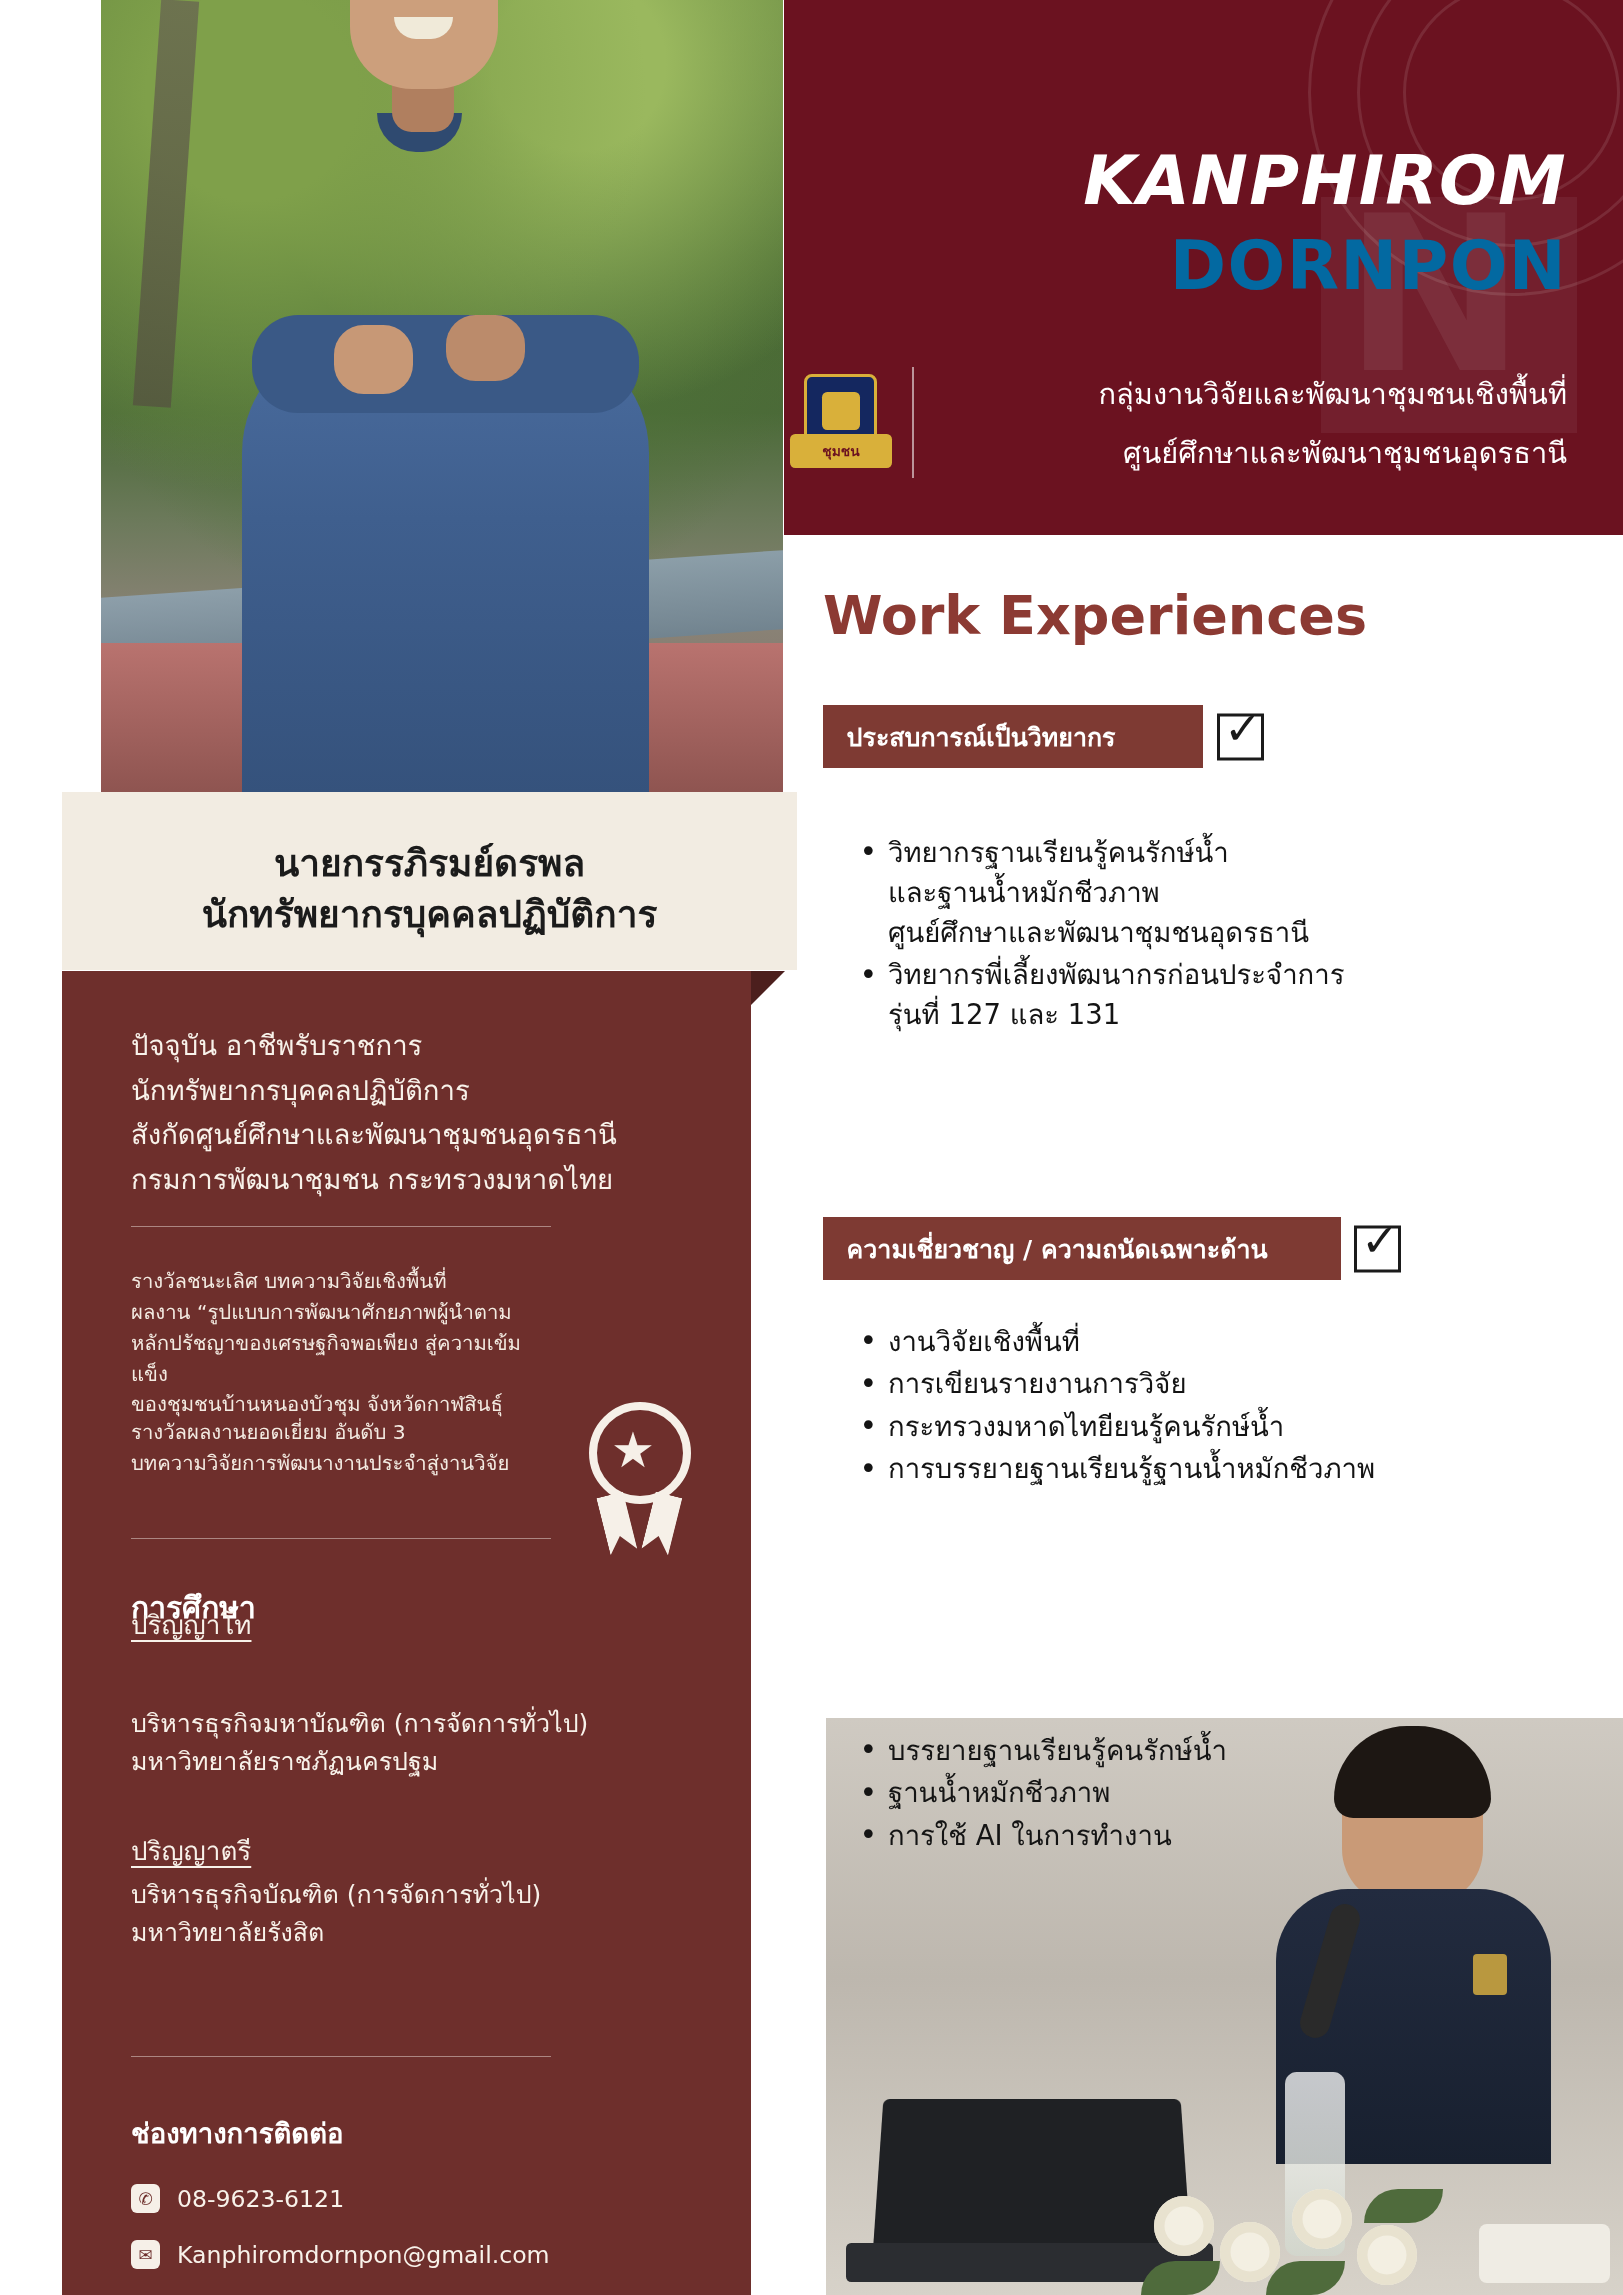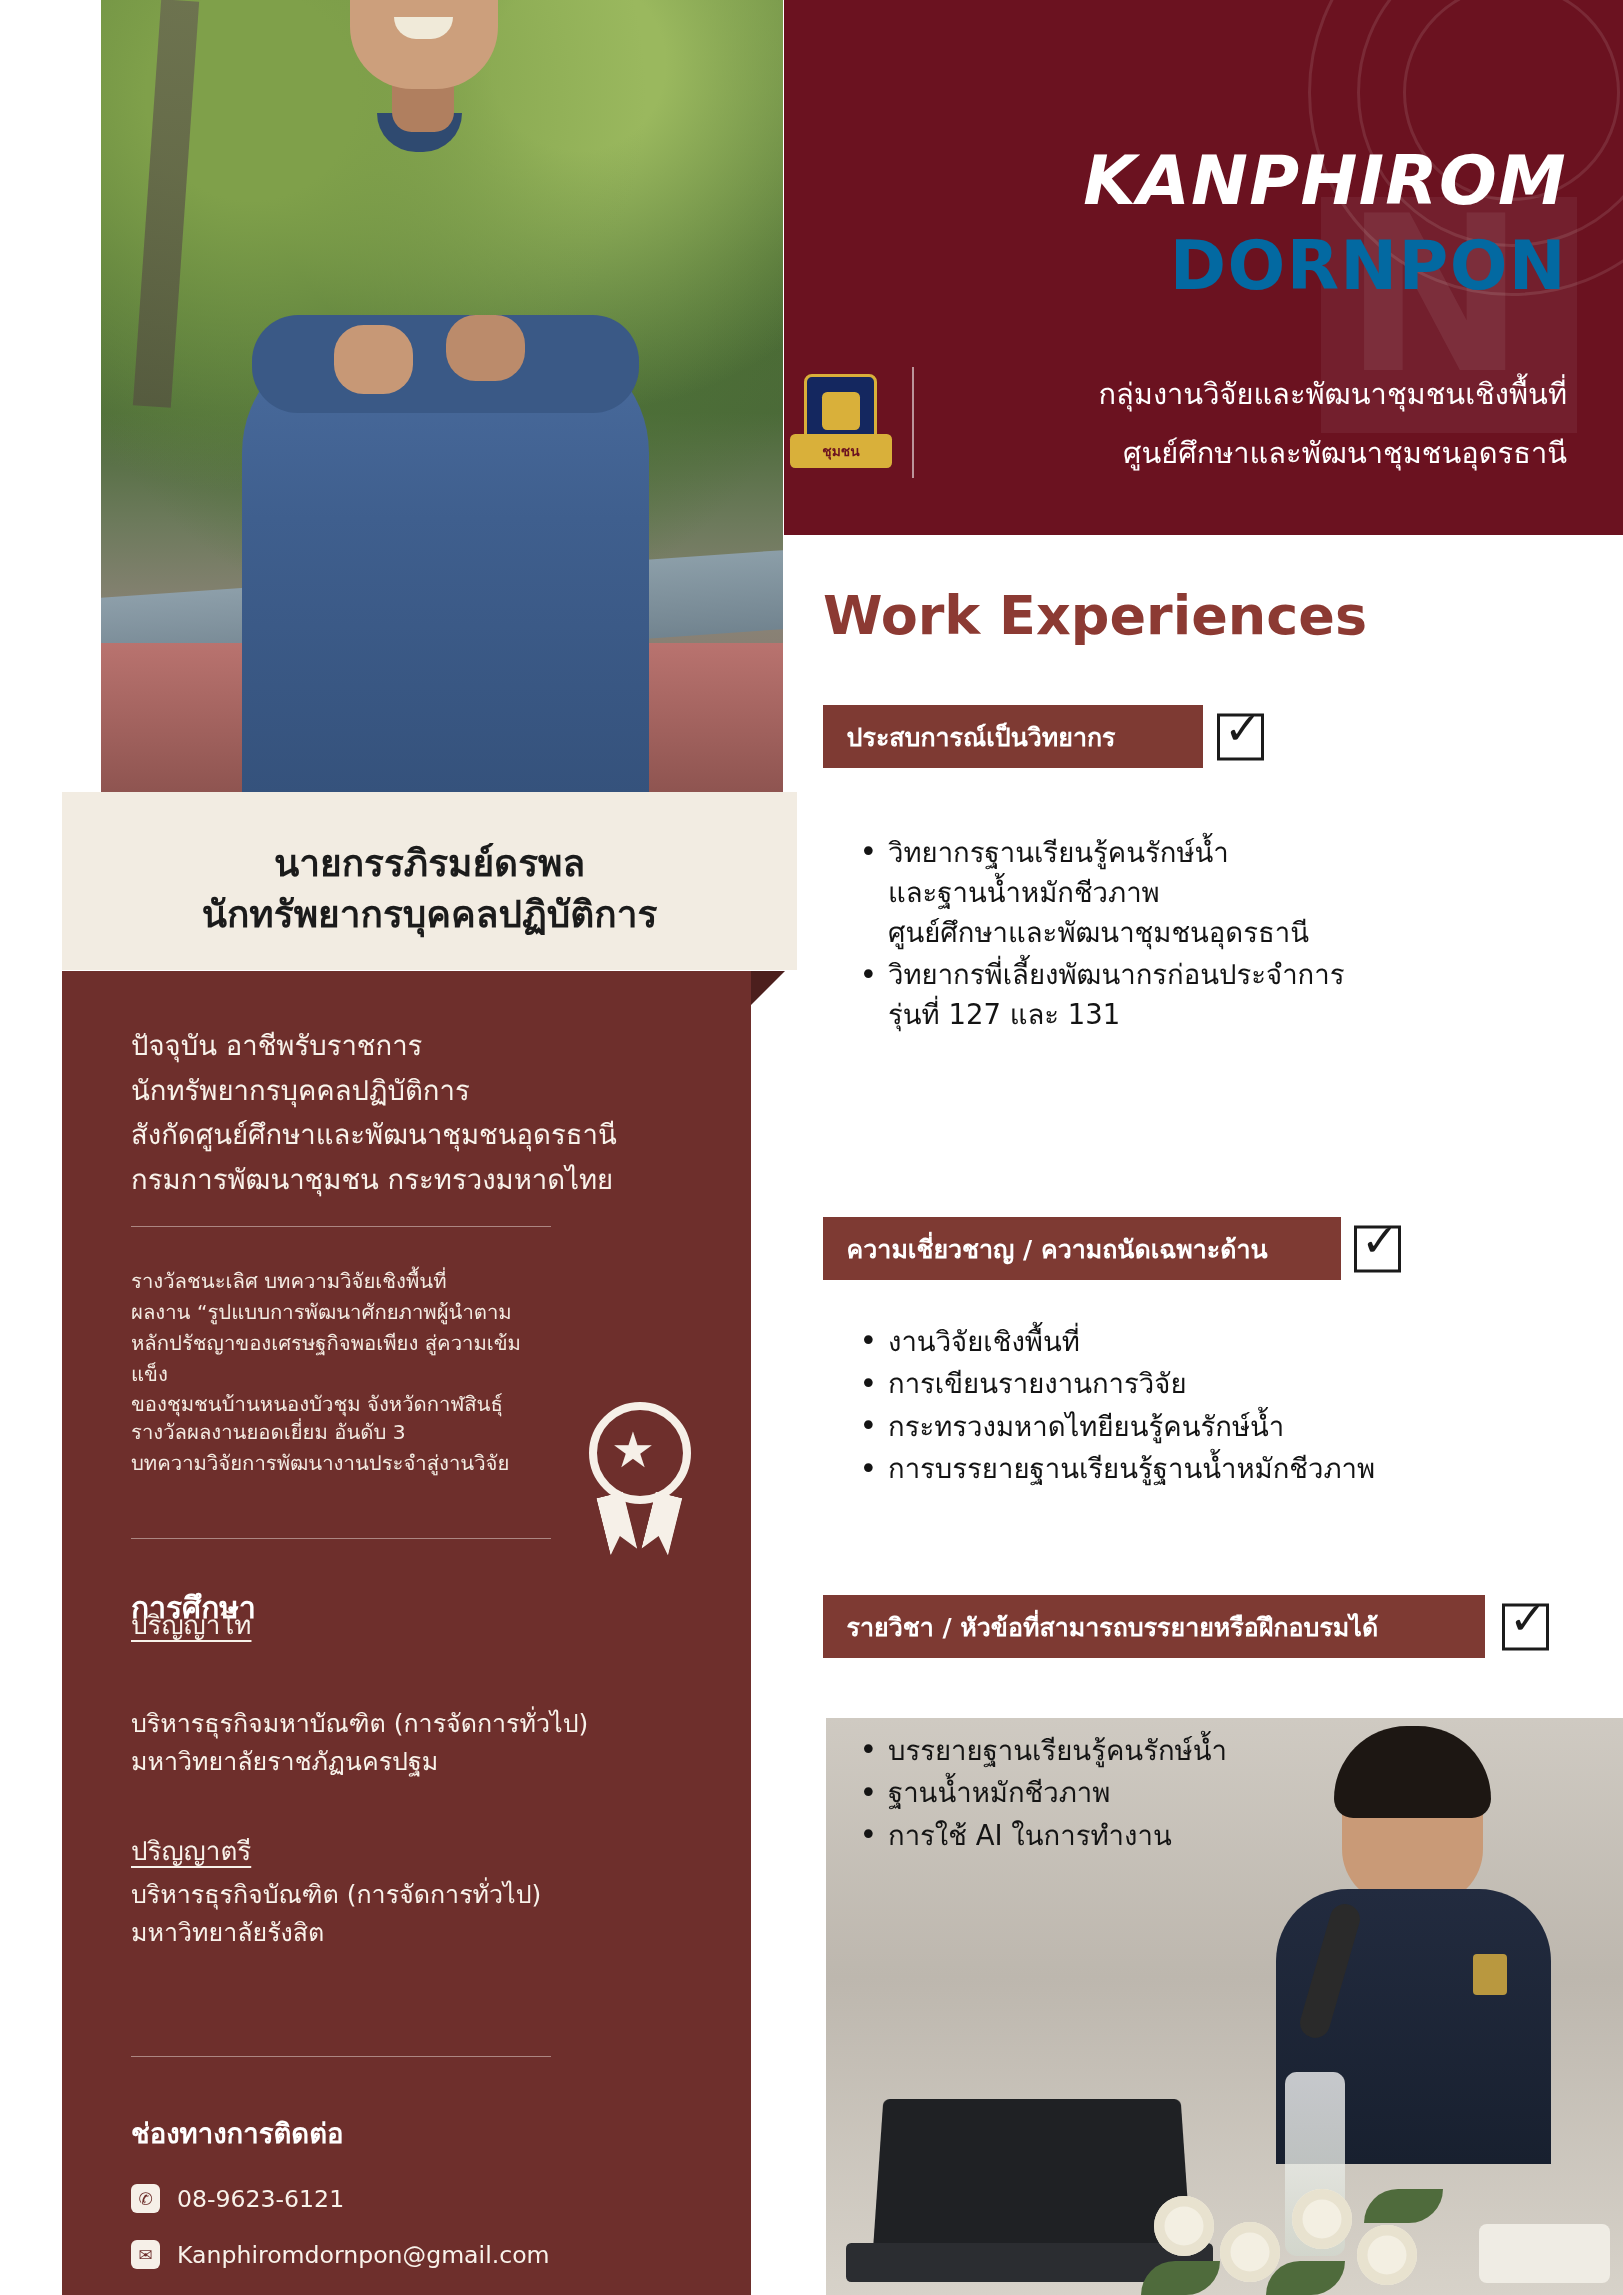--- a/index.html
+++ b/index.html
@@ -435,24 +435,20 @@
     <span>ความเชี่ยวชาญ / ความถนัดเฉพาะด้าน</span>
     <span class="tag-check" style="left:531px;"></span>
   </div>
   <ul class="bullets" style="left:853px; top:1322px; width:735px;">
     <li>งานวิจัยเชิงพื้นที่</li>
     <li>การเขียนรายงานการวิจัย</li>
     <li>กระทรวงมหาดไทยียนรู้คนรักษ์น้ำ</li>
     <li>การบรรยายฐานเรียนรู้ฐานน้ำหมักชีวภาพ</li>
   </ul>
 
-  <div class="tag" style="left:823px; top:1595px; width:662px;">
-    <span>รายวิชา / หัวข้อที่สามารถบรรยายหรือฝึกอบรมได้</span>
-    <span class="tag-check" style="left:679px;"></span>
-  </div>
   <ul class="bullets" style="left:853px; top:1731px; width:735px; z-index:5;">
     <li>บรรยายฐานเรียนรู้คนรักษ์น้ำ</li>
     <li>ฐานน้ำหมักชีวภาพ</li>
     <li>การใช้ AI ในการทำงาน</li>
   </ul>
 
   <div class="photo2">
     <div class="p2-bg"></div>
     <div class="p2-person">
       <div class="p2-head"></div>

